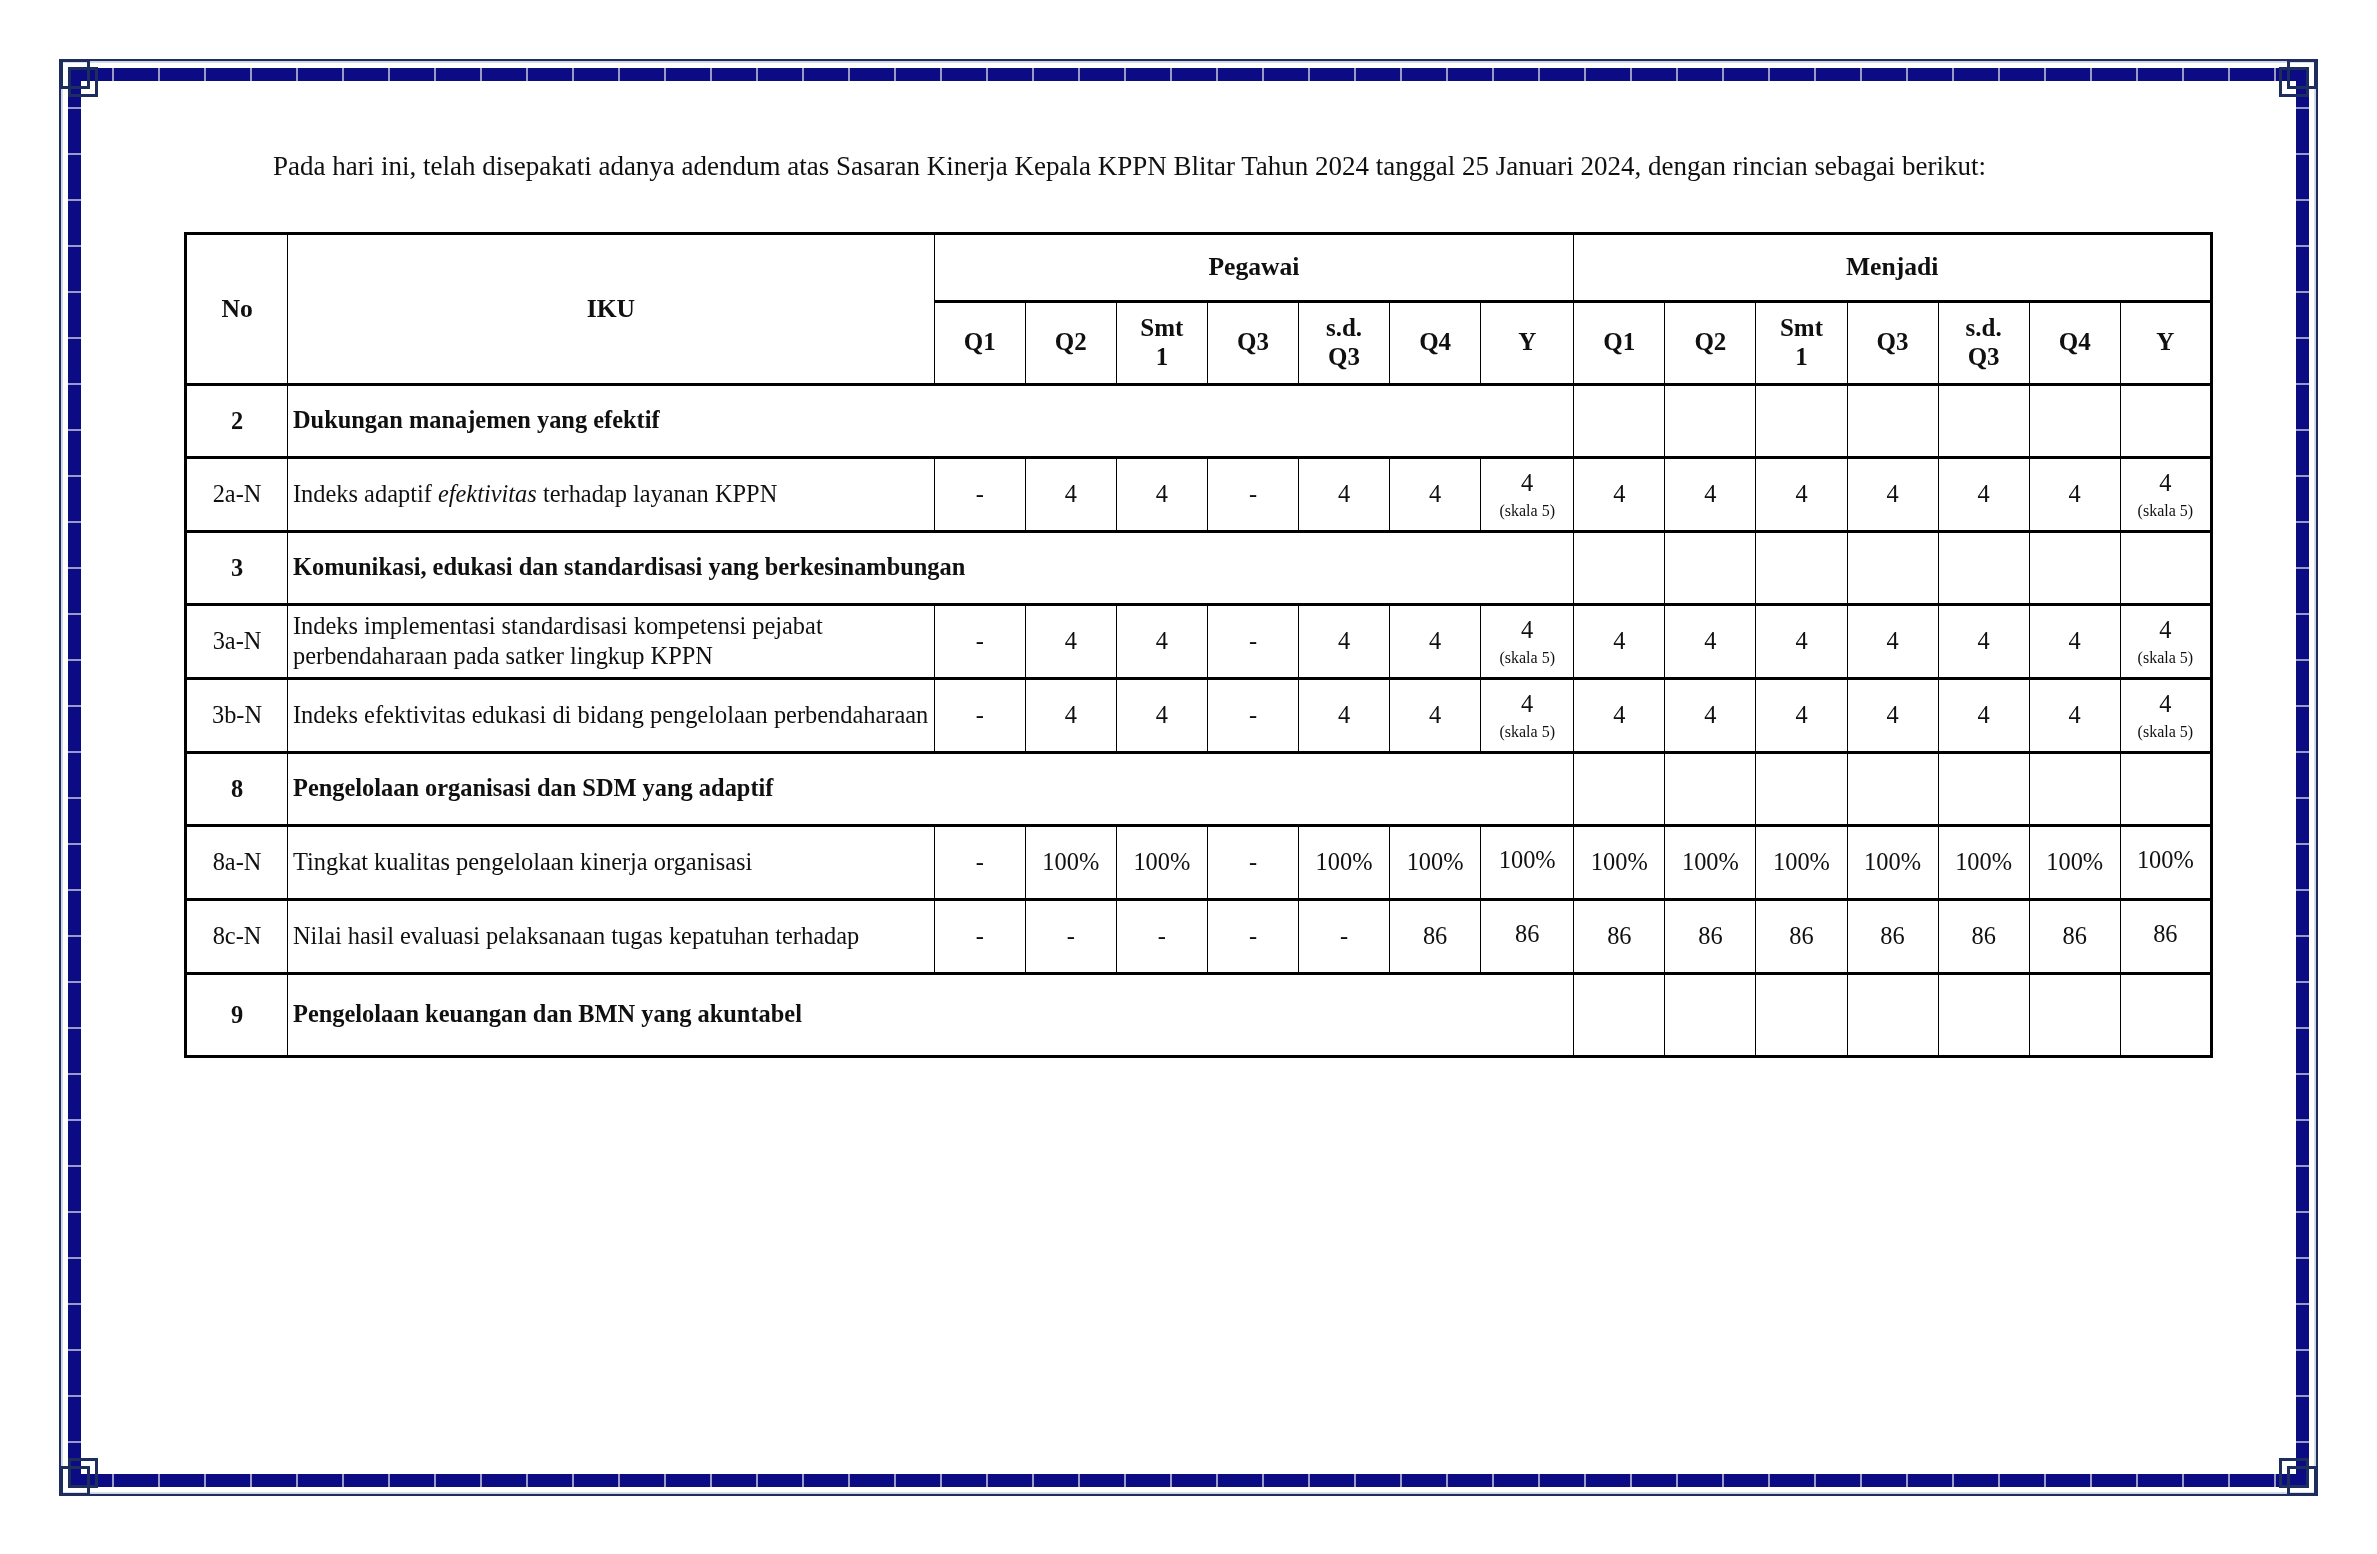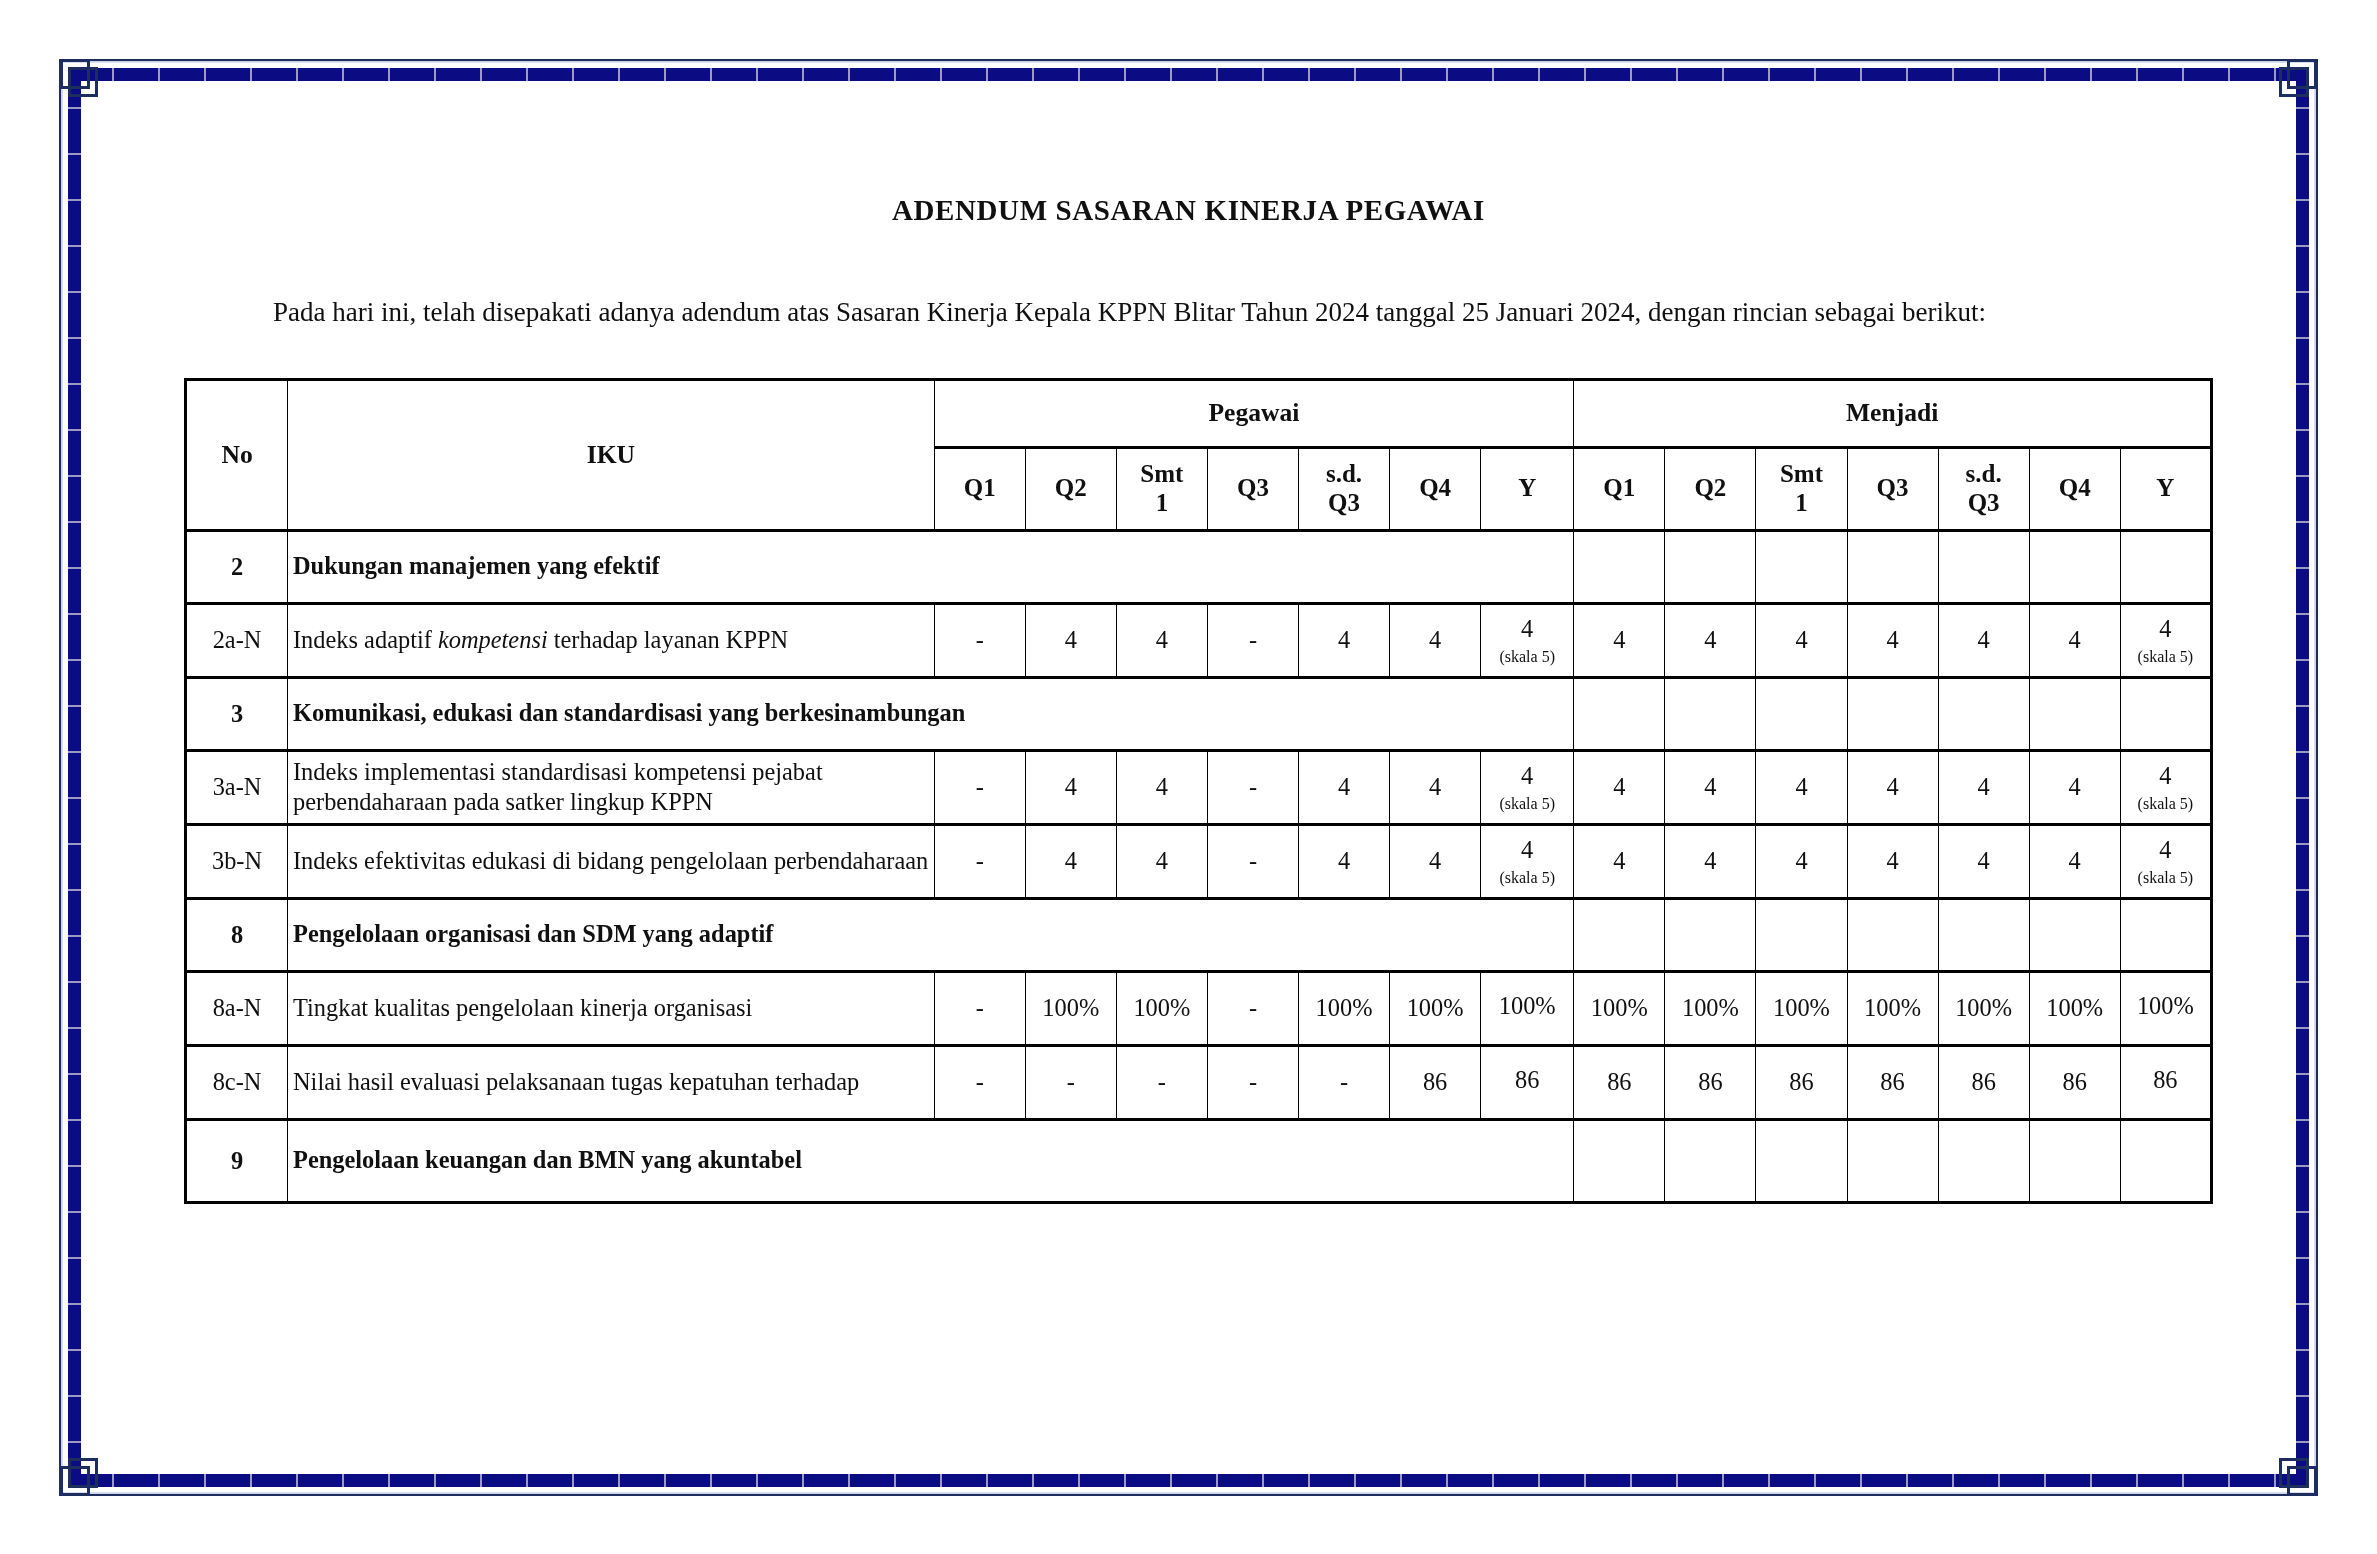--- a/index.html
+++ b/index.html
@@ -98,21 +98,20 @@
   <div class="csq tl-b"></div>
   <div class="csq tr-a"></div>
   <div class="csq tr-b"></div>
   <div class="csq bl-a"></div>
   <div class="csq bl-b"></div>
   <div class="csq br-a"></div>
   <div class="csq br-b"></div>
 
   <div class="content">
 
-    <div class="doc-title">ADENDUM SASARAN KINERJA PEGAWAI</div>
 
     <p class="intro">Pada hari ini, telah disepakati adanya adendum atas Sasaran Kinerja Kepala KPPN Blitar Tahun 2024 tanggal 25 Januari 2024, dengan rincian sebagai berikut:</p>
 
 
     <table class="skp">
       <colgroup>
         <col style="width:102px">
         <col style="width:646px">
         <col style="width:91px">
           <col style="width:91px">
@@ -166,21 +165,21 @@
           <td class="val"></td>
           <td class="val"></td>
           <td class="val"></td>
           <td class="val"></td>
           <td class="val"></td>
           <td class="val"></td>
         </tr>
 
         <tr class="r-ind">
           <td class="no">2a-N</td>
-          <td class="iku"><span>Indeks adaptif </span><em class="stake">kompetensi</em><span> terhadap layanan KPPN</span></td>
+          <td class="iku"><span>Indeks adaptif </span><em class="stake">efektivitas</em><span> terhadap layanan KPPN</span></td>
           <td class="val">-</td>
           <td class="val">4</td>
           <td class="val">4</td>
           <td class="val">-</td>
           <td class="val">4</td>
           <td class="val">4</td>
           <td class="val">
               <div>4</div>
               <div class="note">(skala 5)</div>
             </td>

